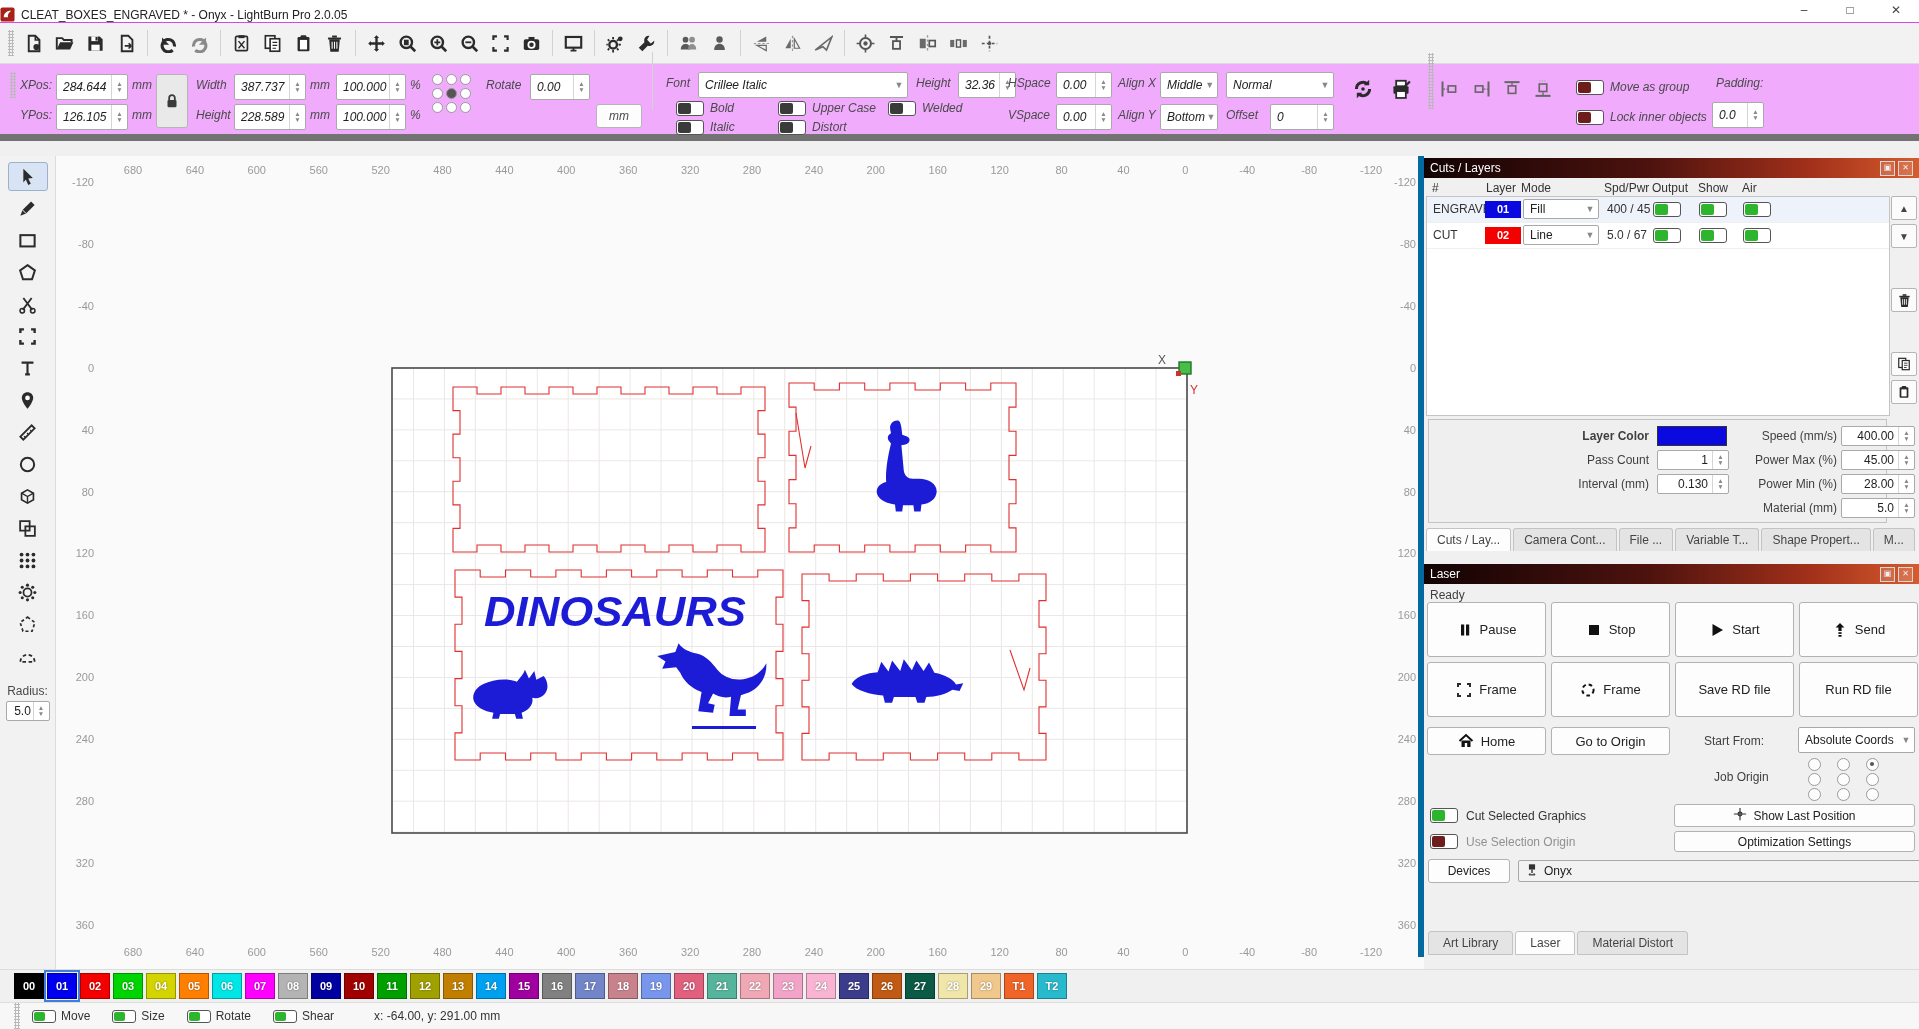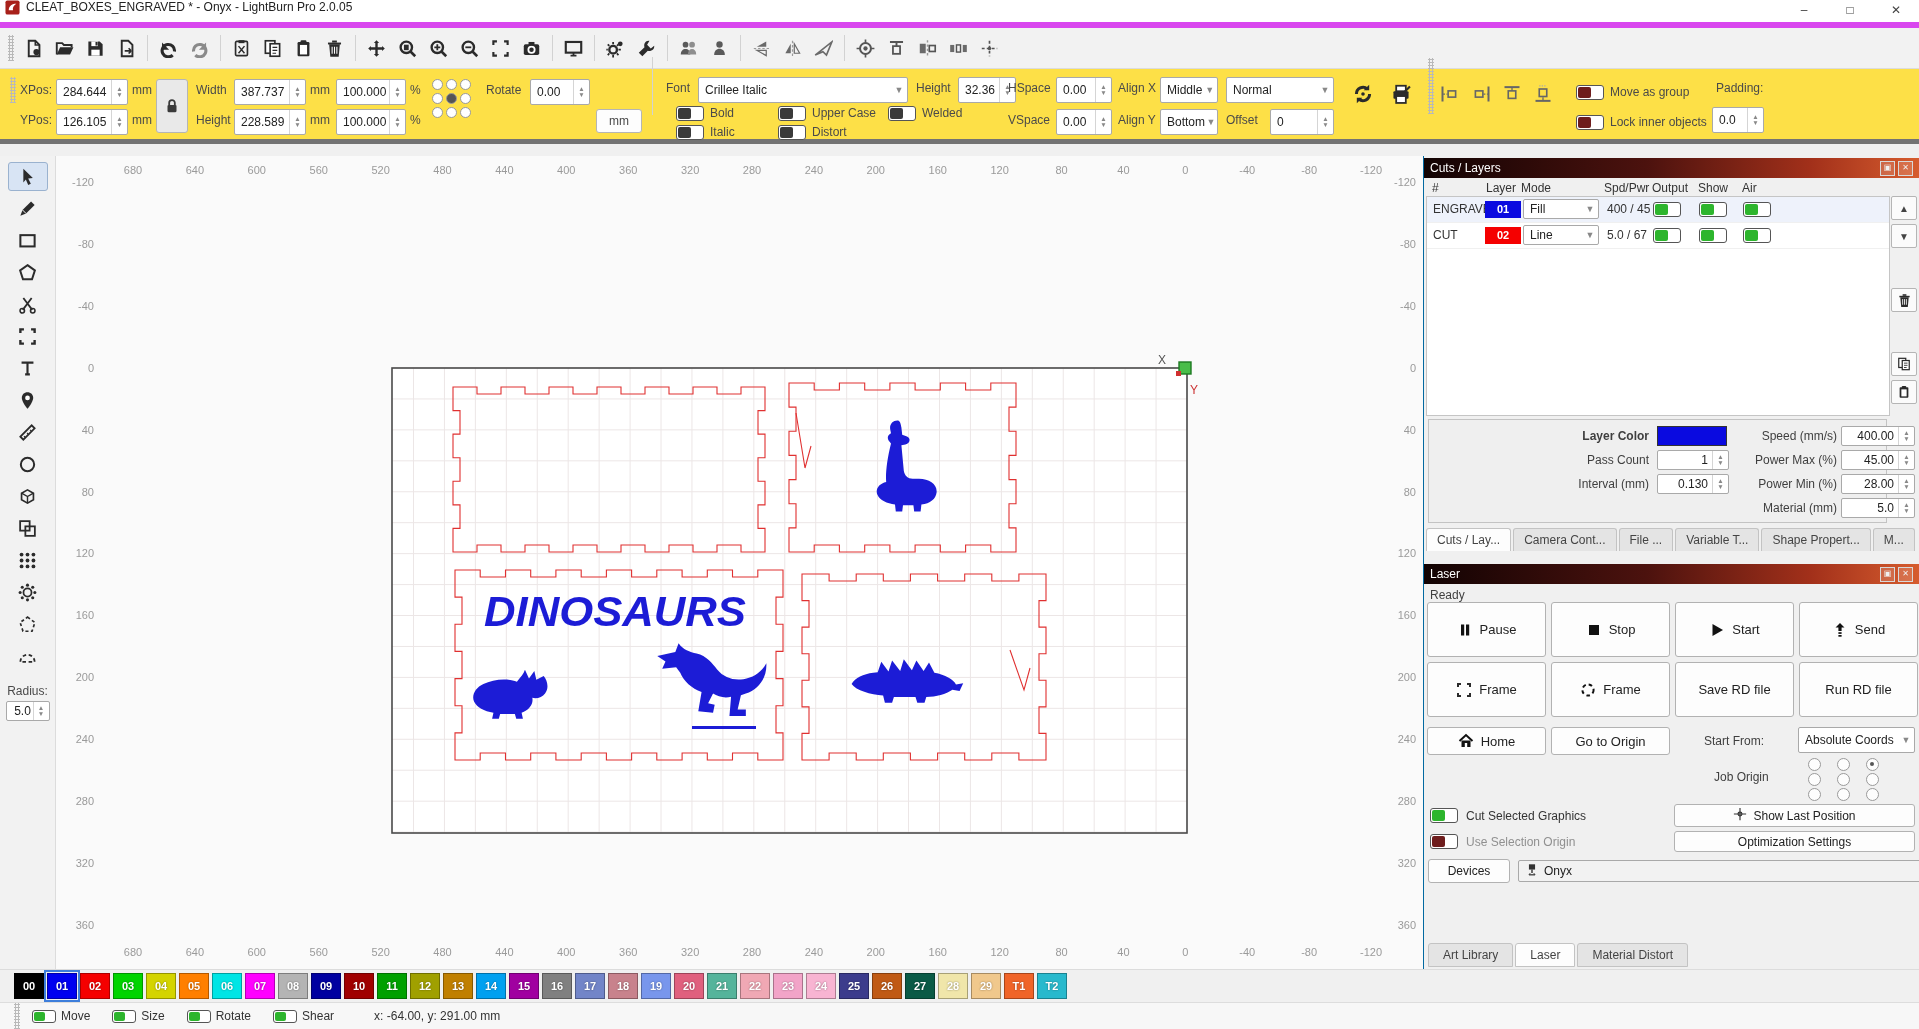--- a/index.html
+++ b/index.html
@@ -1,32 +1,32 @@
 <!DOCTYPE html>
 <html><head>
 <meta charset="utf-8">
 <style>
   html,body{margin:0;padding:0;background:#888;}
   #app{position:relative;width:1919px;height:1029px;background:#f0f0f0;font-family:"Liberation Sans",sans-serif;font-size:12px;color:#333;overflow:hidden;user-select:none;}
   
-  #titlebar{height:22px;background:#ffffff;display:flex;align-items:flex-start;gap:6px;padding-left:5px;border-bottom:6px solid #d946ef;}
+  #titlebar{height:22px;background:#ffffff;display:flex;align-items:flex-end;gap:6px;border-bottom:1px solid #d946ef;}
   #titlebar .ttl{font-size:12px;color:#222;}
   .wbtns{margin-left:auto;display:flex;height:22px;}
   .wbtn{width:46px;text-align:center;line-height:20px;font-size:12px;color:#444;}
   
   #menubar{height:23px;background:#f8f8f8;display:flex;align-items:center;padding-left:8px;border-bottom:1px solid #e3e3e3;}
   .menu-item{display:inline-block;padding:3px 9px;}
   .menu-item::first-letter{text-decoration:underline;}
   
   #toolbar{height:40px;background:#f2f2f2;border-bottom:1px solid #dcdcdc;display:flex;align-items:center;padding-left:4px;}
   .drag-dots{width:6px;height:26px;margin:0 4px;background-image:radial-gradient(#b9b9b9 1px,transparent 1.2px);background-size:3px 3px;}
   .tb-sep{width:1px;height:26px;background:#d2d2d2;margin:0 5px;}
   .tb-btn{width:31px;height:30px;display:flex;align-items:center;justify-content:center;border-radius:3px;}
   
-  #propbar{position:relative;height:70px;background:#fde047;border-bottom:5px solid #737373;}
+  #propbar{position:relative;height:70px;background:#f0abfc;border-bottom:7px solid #737373;font-style:italic;}
   .pb{position:absolute;height:22px;display:flex;align-items:center;white-space:nowrap;color:#4a4a4a;}
   .field{box-sizing:border-box;border:1px solid #a9a9a9;background:#fff;height:26px;display:flex;align-items:center;padding-left:6px;border-radius:2px;}
   .field .val{flex:1;color:#222;}
   .spin{width:15px;align-self:stretch;border-left:1px solid #d5d5d5;display:flex;flex-direction:column;align-items:center;justify-content:center;color:#888;font-size:6.5px;line-height:6.5px;}
   .combo .dd{width:16px;text-align:center;color:#888;font-size:9px;}
   .toggle{display:inline-block;width:26px;height:13px;border:1px solid #555;border-radius:3px;background:#fff;position:relative;flex:none;}
   .toggle::before{content:"";position:absolute;left:1px;top:1px;bottom:1px;width:13px;border-radius:2px;background:var(--tc,#3a3a3a);}
   .toggle.green{--tc:#2db52d;}
   .toggle.maroon{--tc:#6e1d1d;}
   
@@ -34,21 +34,21 @@
   .lt-btn{width:38px;height:27px;display:flex;align-items:center;justify-content:center;border-radius:3px;border:1px solid transparent;}
   .lt-btn.sel{background:#d8e4f4;border-color:#9ab2cf;}
   #radiusbox{margin-top:10px;text-align:center;color:#4a4a4a;}
   
   #canvas{position:absolute;left:56px;top:156px;right:495px;bottom:60px;background:#fafafa;overflow:hidden;}
   .rnum{position:absolute;color:#9a9a9a;font-size:11px;transform:translateX(-50%);}
   .rnumv{position:absolute;color:#9a9a9a;font-size:11px;width:34px;text-align:right;transform:translateY(-50%);}
   #bed{position:absolute;left:336px;top:212px;width:795px;height:465px;}
   #bed svg{overflow:visible;}
   
-  #rightpanel{position:absolute;right:0;top:156px;width:495px;bottom:60px;background:#f0f0f0;border-left:1px solid #0369a1;}
+  #rightpanel{position:absolute;right:0;top:156px;width:495px;bottom:72px;background:#f0f0f0;border-left:6px solid #0369a1;}
   .panelhdr{position:absolute;left:0;right:0;height:20px;background:linear-gradient(90deg,#120303,#4c120e 45%,#a2301a 78%,#d65c2e);color:#fff;display:flex;align-items:center;padding:0 6px;box-sizing:border-box;}
   .hdrbtns{margin-left:auto;display:flex;gap:3px;}
   .hdrbtn{width:13px;height:13px;border:1px solid #d8d8d8;background:rgba(255,255,255,.15);color:#f0f0f0;font-size:8px;line-height:12px;text-align:center;}
   .colhead{position:absolute;color:#333;}
   #layerlist{position:absolute;left:2px;top:40px;width:462px;height:218px;background:#fff;border:1px solid #c5c5c5;}
   .lrow{position:relative;height:25px;border-bottom:1px solid #f0f0f0;}
   .lrow.sel{background:#eef2fb;}
   .chip{position:absolute;width:36px;height:17px;top:4px;color:#fff;font-weight:bold;font-size:11px;text-align:center;line-height:17px;}
   .sidecol{position:absolute;right:2px;top:40px;width:26px;}
   .sbtn{width:24px;height:22px;border:1px solid #b5b5b5;background:#fbfbfb;border-radius:2px;display:flex;align-items:center;justify-content:center;margin-bottom:4px;color:#444;font-size:10px;}

